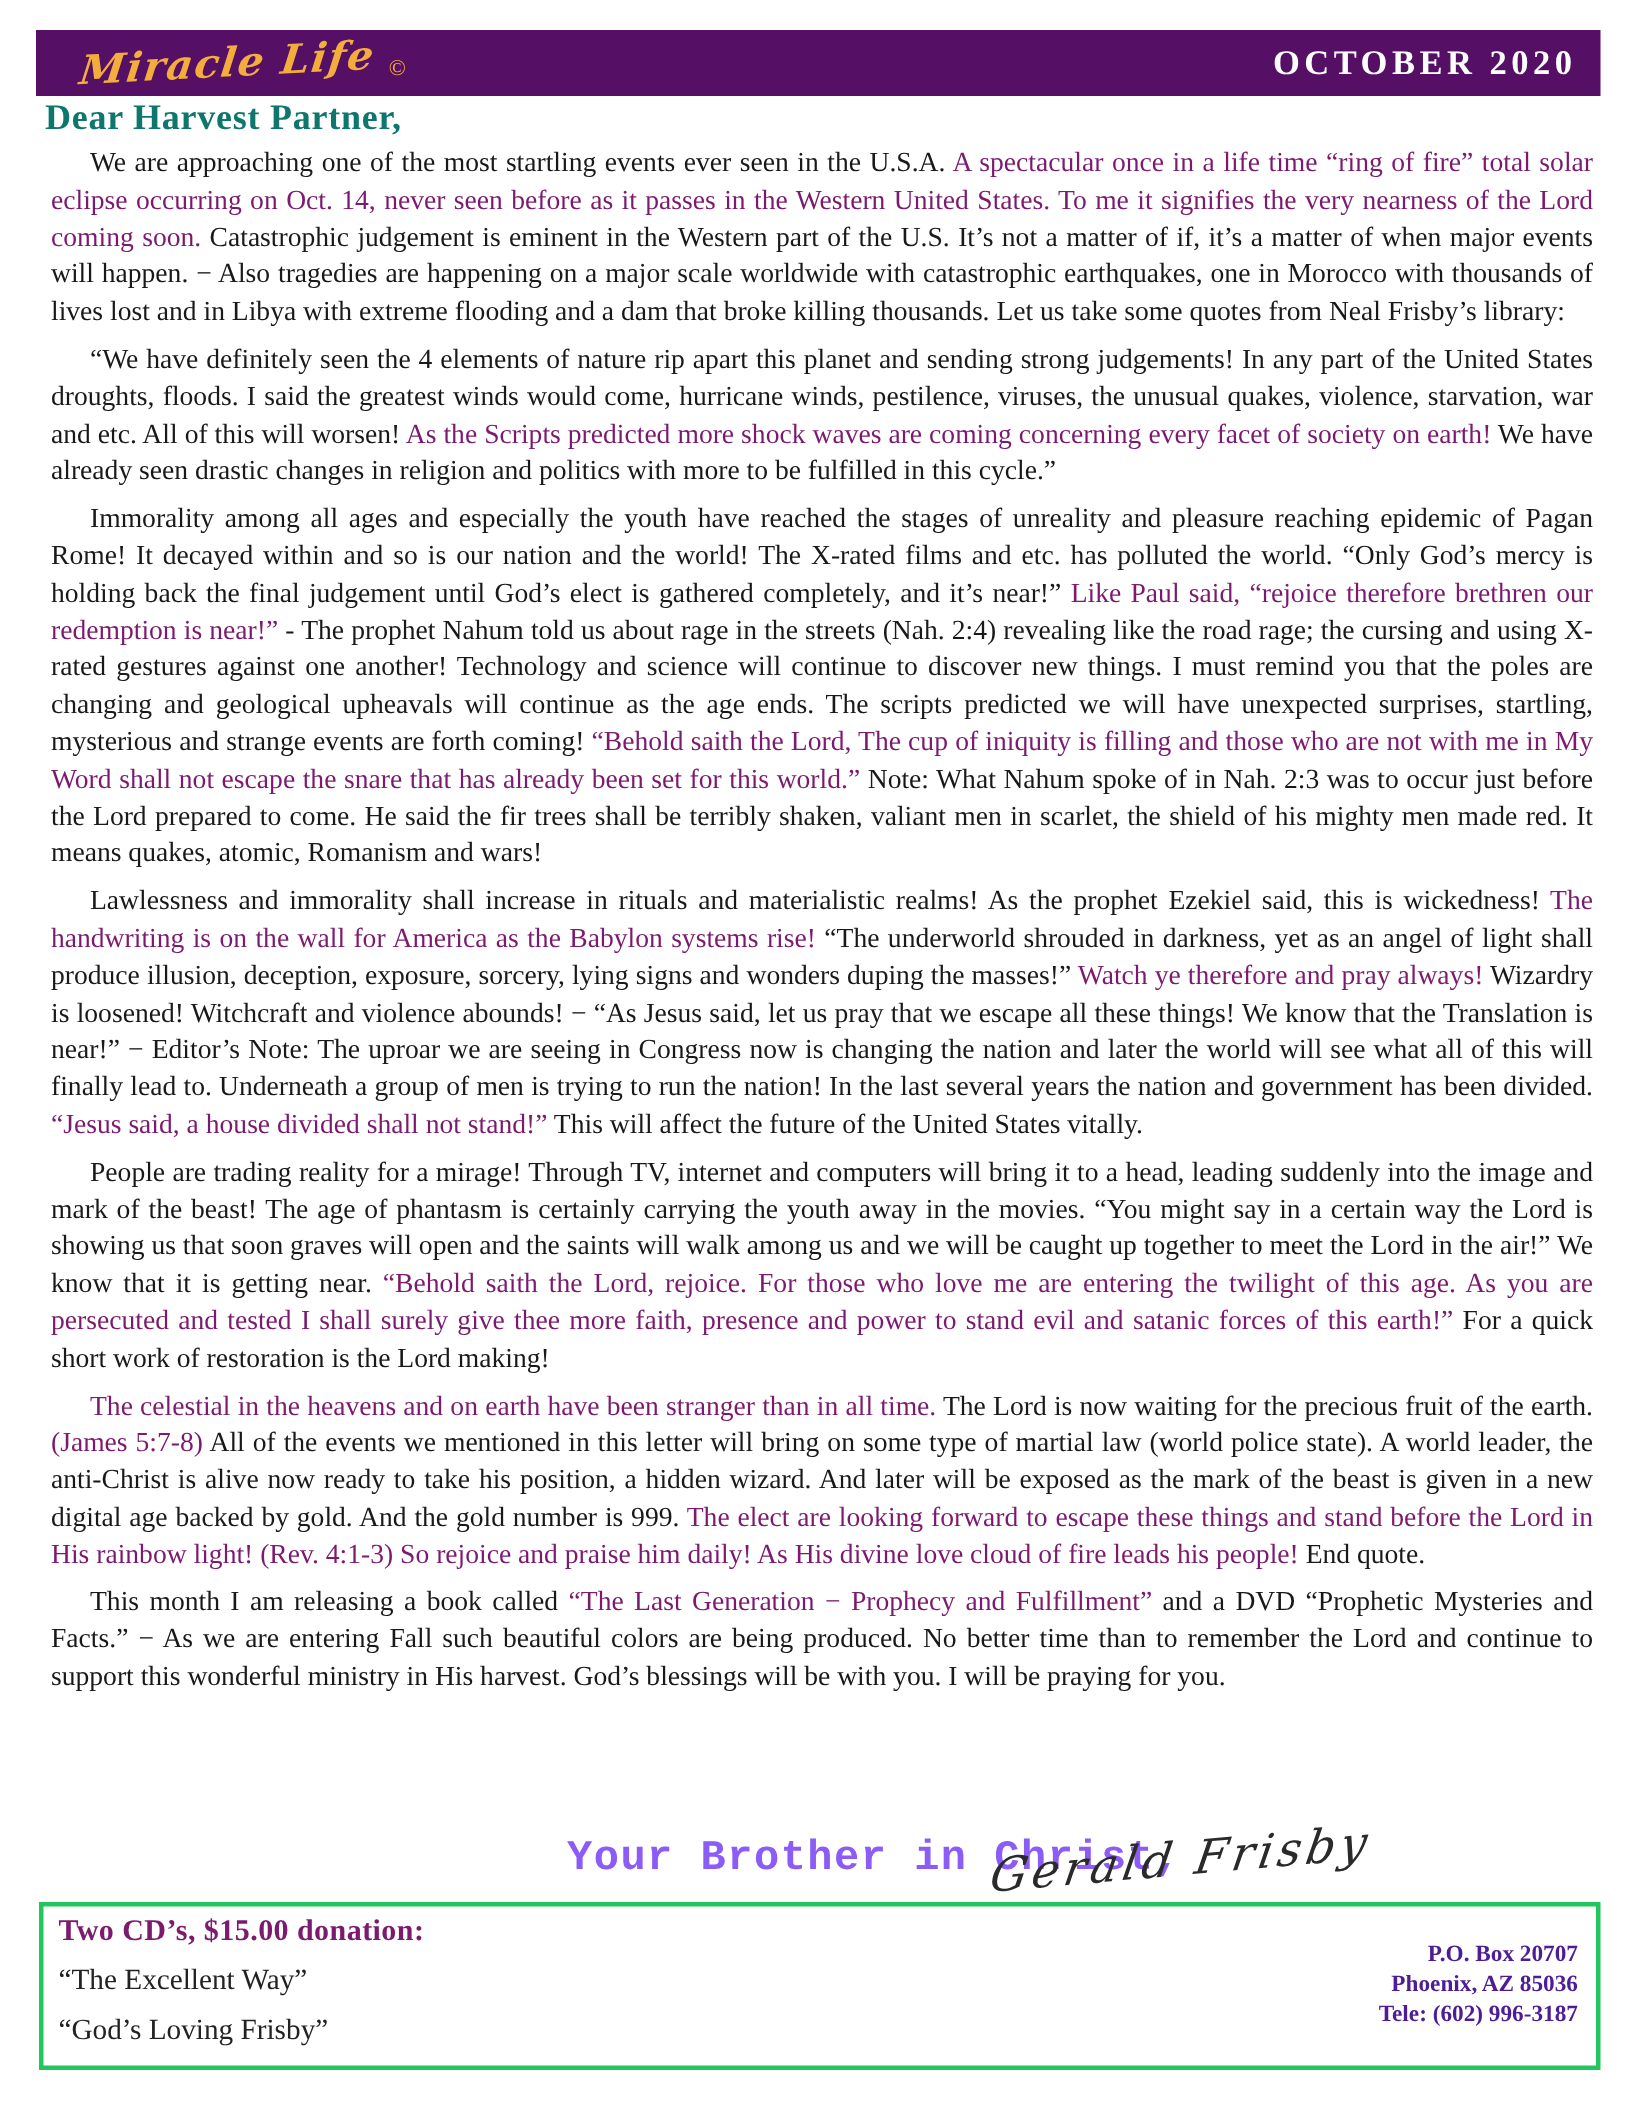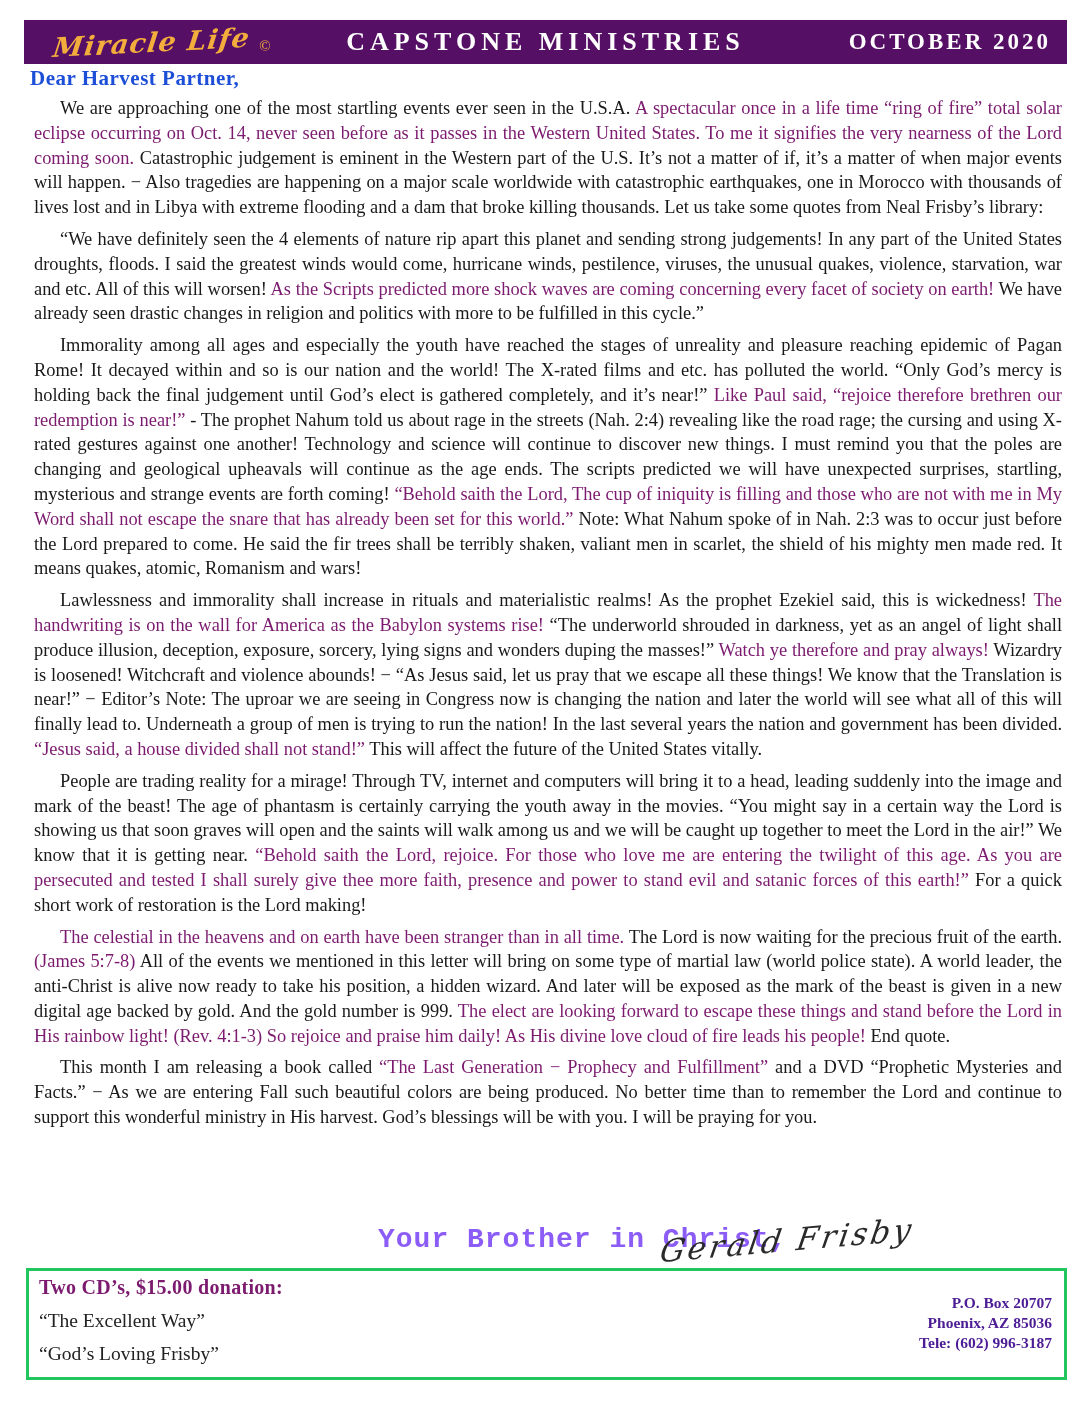--- a/index.html
+++ b/index.html
@@ -25,21 +25,21 @@
     color:#ffffff; font-size:26px; font-weight:bold; letter-spacing:5px;
   }
   .masthead-date {
     position:absolute; right:16px; top:9px; color:#ffffff; font-size:23px;
     font-weight:bold; letter-spacing:3px;
   }
 
   
   .salutation {
     position:absolute; left:30px; top:66px; margin:0;
-    font-size:21px; font-weight:bold; color:#1d4ed8; letter-spacing:0.5px;text-align:center;
+    font-size:24px; font-weight:bold; color:#0f766e; letter-spacing:0.5px;text-align:center;
   }
   .letter-body {
     position:absolute; left:34px; top:96px; width:1028px;
     text-align:justify; font-size:18.4px; line-height:24.8px; color:#191919;
   }
   .para { margin:0 0 7px 0; text-indent:26px; }
   .ink { color:#191919; }
   .accent { color:#7b1a6e; }
 
   
@@ -77,21 +77,20 @@
 </head>
 <body>
 
 <div class="page">
 
   <header class="masthead">
     <div class="logo-wrap">
       <span class="logo-text">Miracle Life</span>
       <span class="logo-copy">©</span>
     </div>
-    <div class="masthead-title">CAPSTONE MINISTRIES</div>
     <div class="masthead-date">OCTOBER 2020</div>
   </header>
 
   <h1 class="salutation">Dear Harvest Partner,</h1>
 
   <main class="letter-body" id="letter-body">
       <p class="para"><span class="ink">We are approaching one of the most startling events ever seen in the U.S.A.  </span><span class="accent">A spectacular once in a life time “ring of fire” total solar eclipse occurring on Oct. 14,  never seen before as it passes in the Western United States. To me it signifies the very nearness of the Lord coming soon.</span><span class="ink"> Catastrophic judgement is eminent in the Western part of the U.S. It’s not a matter of if, it’s a matter of when major events will happen. − Also tragedies are happening on a major scale worldwide with catastrophic earthquakes, one in Morocco with thousands of lives lost and in Libya with extreme flooding and a dam that broke killing thousands. Let us take some quotes from Neal Frisby’s library:</span></p>
       <p class="para"><span class="ink">“We have definitely seen the 4 elements of nature rip apart this planet and sending strong judgements! In any part of the United States droughts, floods. I said the greatest winds would come, hurricane winds, pestilence, viruses, the unusual quakes, violence, starvation, war and etc. All of this will worsen! </span><span class="accent">As the Scripts predicted more shock waves are coming concerning every facet of society on earth!</span><span class="ink"> We have already seen drastic changes in religion and politics with more to be fulfilled in this cycle.”</span></p>
       <p class="para"><span class="ink">Immorality among all ages and especially the youth have reached the stages of unreality and pleasure reaching epidemic of Pagan Rome! It decayed within and so is our nation and the world! The X-rated films and etc. has polluted the world. “Only God’s mercy is holding back the final judgement until God’s elect is gathered completely, and it’s near!” </span><span class="accent">Like Paul said, “rejoice therefore brethren our redemption is near!”</span><span class="ink"> - The prophet Nahum told us about rage in the streets (Nah. 2:4) revealing like the road rage; the cursing and using X-rated gestures against one another! Technology and science will continue to discover new things. I must remind you that the poles are changing and geological upheavals will continue as the age ends. The scripts predicted we will have unexpected surprises, startling, mysterious and strange events are forth coming! </span><span class="accent">“Behold saith the Lord, The cup of iniquity is filling and those who are not with me in My Word shall not escape the snare that has already been set for this world.”</span><span class="ink"> Note: What Nahum spoke of in Nah. 2:3 was to occur just before the Lord prepared to come. He said the fir trees shall be terribly shaken, valiant men in scarlet, the shield of his mighty men made red. It means quakes, atomic, Romanism and wars!</span></p>
       <p class="para"><span class="ink">Lawlessness and immorality shall increase in rituals and materialistic realms! As the prophet Ezekiel said, this is wickedness! </span><span class="accent">The handwriting is on the wall for America as the Babylon systems rise!</span><span class="ink"> “The underworld shrouded in darkness, yet as an angel of light shall produce illusion, deception, exposure, sorcery, lying signs and wonders duping the masses!” </span><span class="accent">Watch ye therefore and pray always!</span><span class="ink"> Wizardry is loosened! Witchcraft and violence abounds! − “As Jesus said, let us pray that we escape all these things! We know that the Translation is near!” − Editor’s Note: The uproar we are seeing in Congress now is changing the nation and later the world will see what all of this will finally lead to. Underneath a group of men is trying to run the nation! In the last several years the nation and government has been divided. </span><span class="accent">“Jesus said, a house divided shall not stand!”</span><span class="ink"> This will affect the future of the United States vitally.</span></p>

